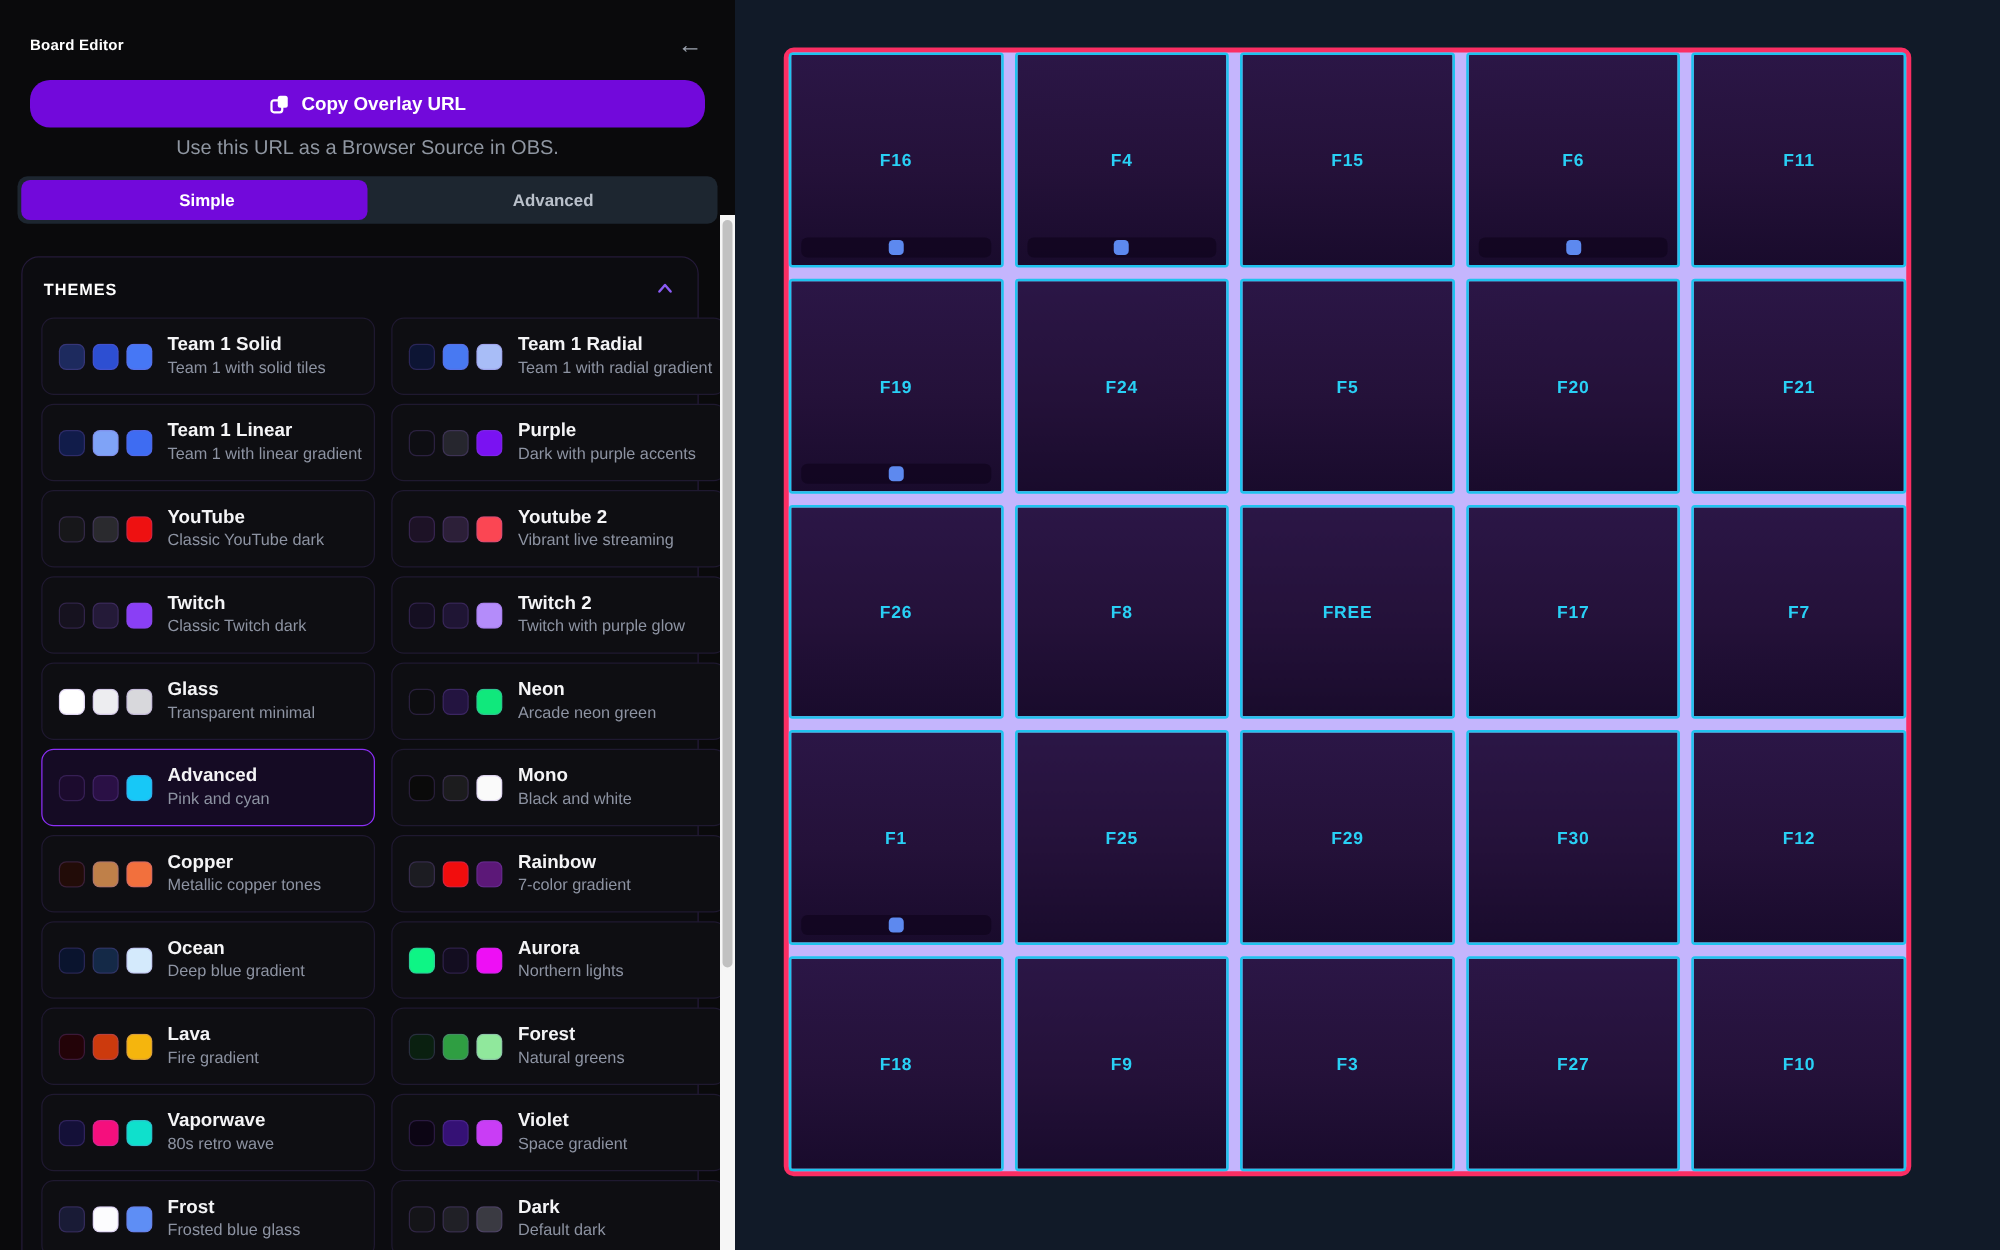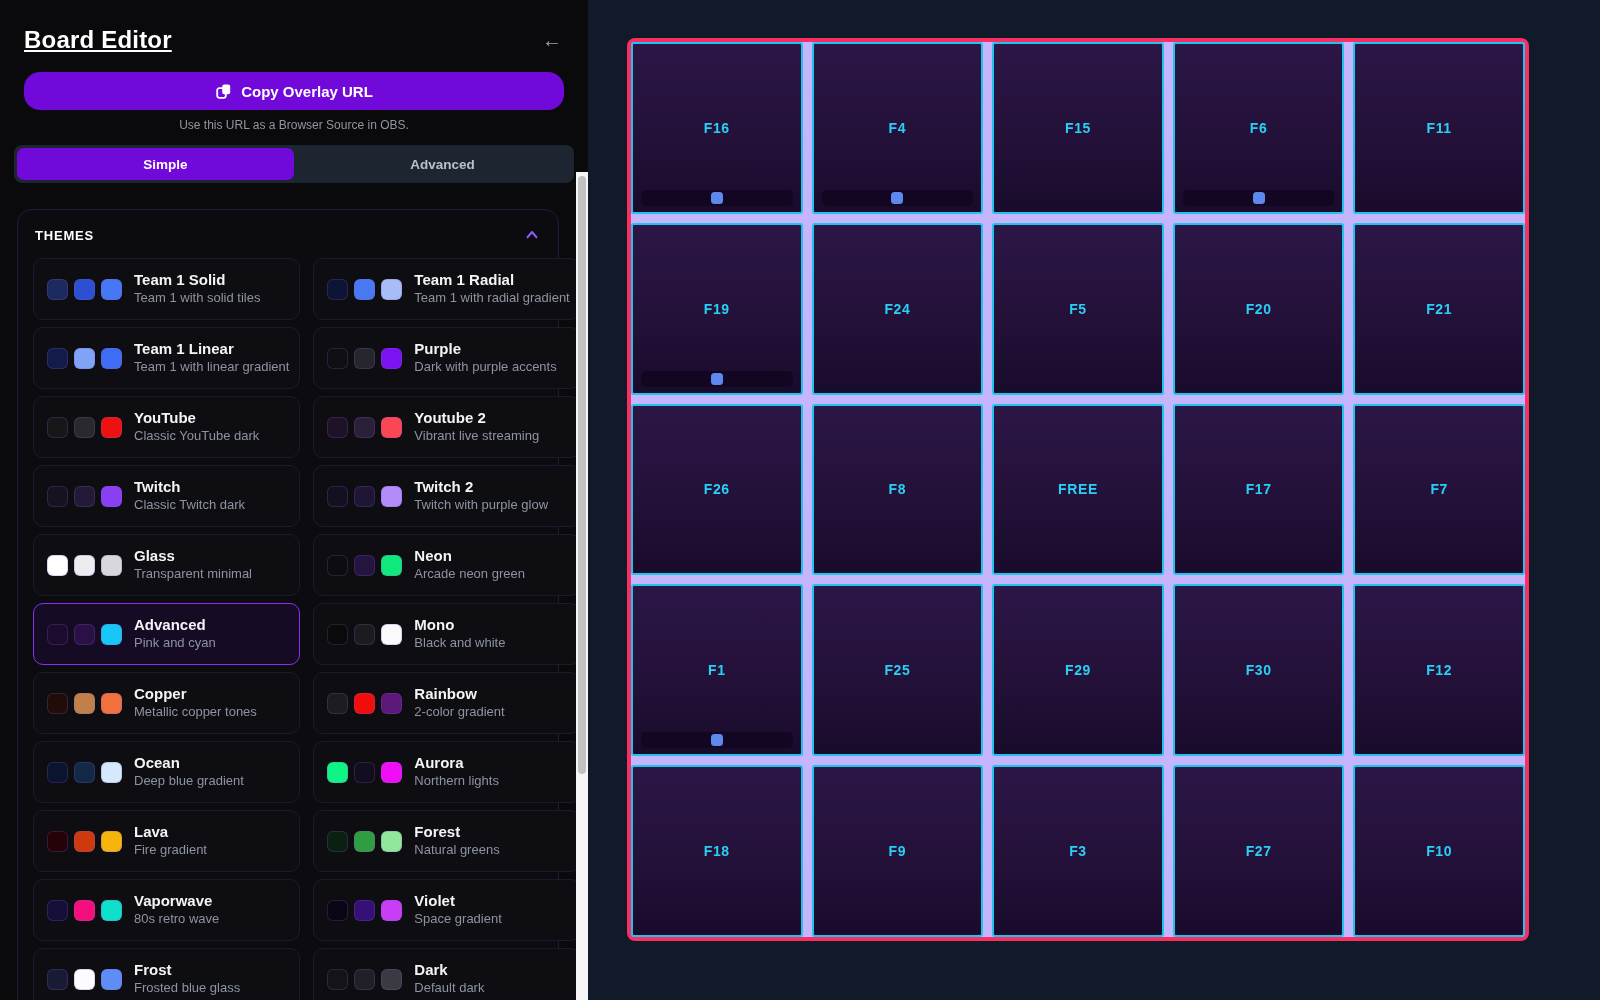--- a/index.html
+++ b/index.html
@@ -12,33 +12,33 @@
 
   
   .sidebar {
     position:relative; width:588px; height:1000px; flex:0 0 588px;
     background:#0a0a0c; overflow:hidden;
   }
   .sidebar-header {
     display:flex; align-items:center; justify-content:space-between;
     padding:26px 26px 0 24px;
   }
-  .page-title { font-size:24px; font-weight:bold; letter-spacing:.2px;text-decoration:underline; }
+  .page-title { font-size:12px; font-weight:bold; letter-spacing:.2px; }
   .back-arrow { color:#9ca3af; font-size:20px; cursor:pointer; line-height:1; }
 
   .copy-btn {
     display:flex; align-items:center; justify-content:center; gap:9px;
     margin:18px 24px 0 24px; width:540px; height:38px;
     background:#7209db; border:none; border-radius:16px;
     color:#fff; font-size:15px; font-weight:600; cursor:pointer;
     font-family:inherit;
   }
   .copy-btn svg { display:block; }
 
-  .hint { margin-top:8px; text-align:center; font-size:12px; color:#8f96a1; }
+  .hint { margin-top:8px; text-align:center; font-size:16px; color:#8f96a1; }
 
   .tabs {
     display:flex; margin:13px 14px 0 14px; height:38px;
     background:#1d2630; border-radius:8px; padding:3px;
   }
   .tab {
     flex:1; display:flex; align-items:center; justify-content:center;
     font-size:13.5px; font-weight:600; color:#b9c0ca;
     border-radius:7px; cursor:pointer;padding-left:20px;
   }
@@ -281,21 +281,21 @@
             </div>
           </div>
           <div class="theme-card">
             <div class="swatches">
               <span class="swatch" style="background: rgb(28, 28, 34);"></span>
               <span class="swatch" style="background: rgb(242, 13, 13);"></span>
               <span class="swatch" style="background: rgb(92, 24, 120);"></span>
             </div>
             <div class="theme-text">
               <div class="theme-name">Rainbow</div>
-              <div class="theme-desc">2-color gradient</div>
+              <div class="theme-desc">7-color gradient</div>
             </div>
           </div>
           <div class="theme-card">
             <div class="swatches">
               <span class="swatch" style="background: rgb(10, 20, 46);"></span>
               <span class="swatch" style="background: rgb(20, 41, 71);"></span>
               <span class="swatch" style="background: rgb(212, 234, 252);"></span>
             </div>
             <div class="theme-text">
               <div class="theme-name">Ocean</div>

